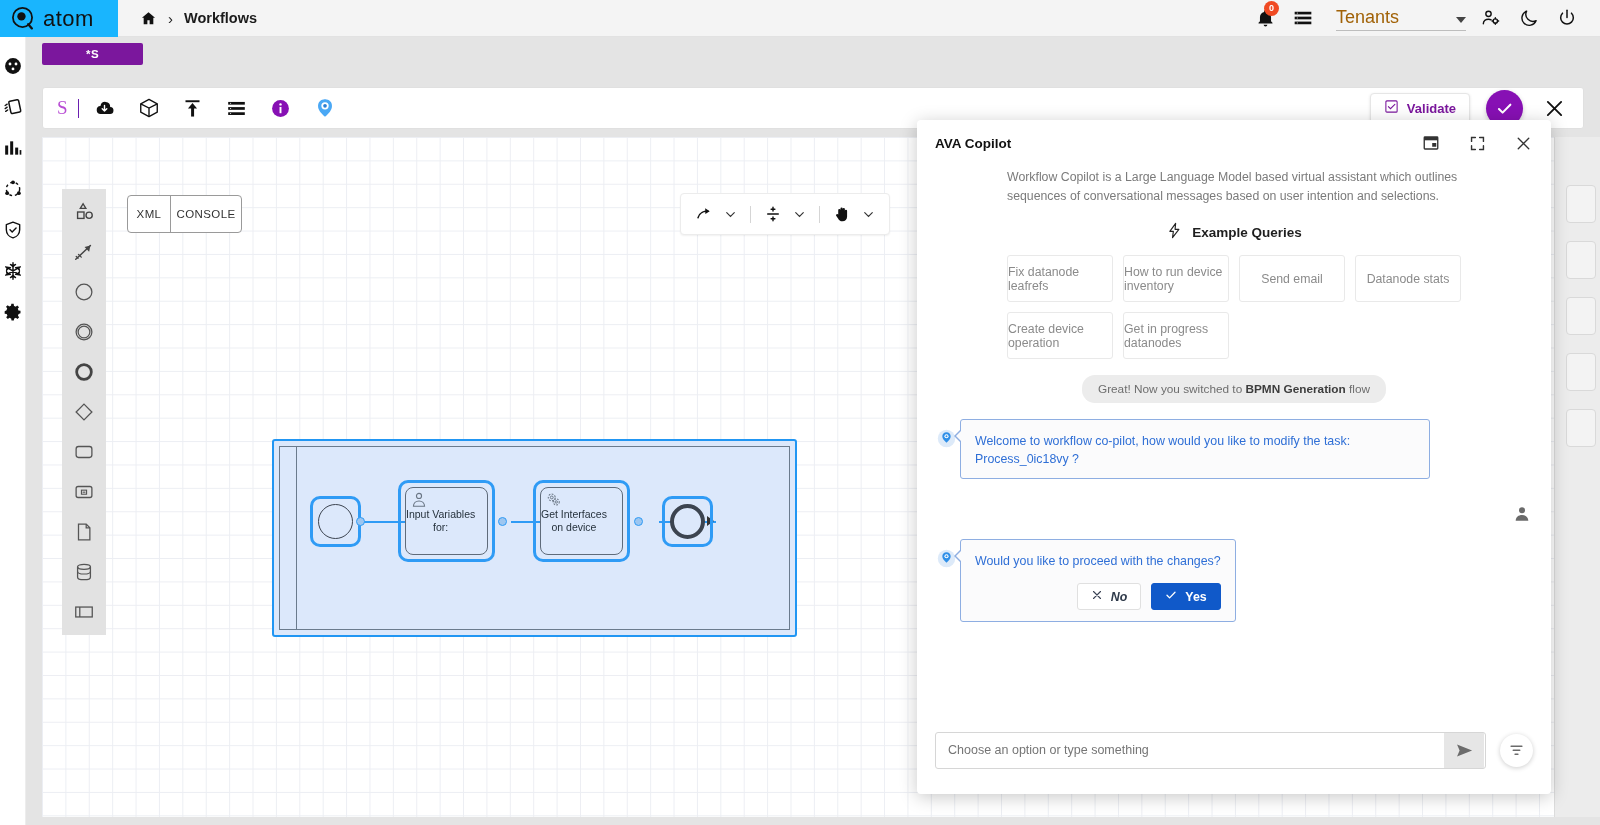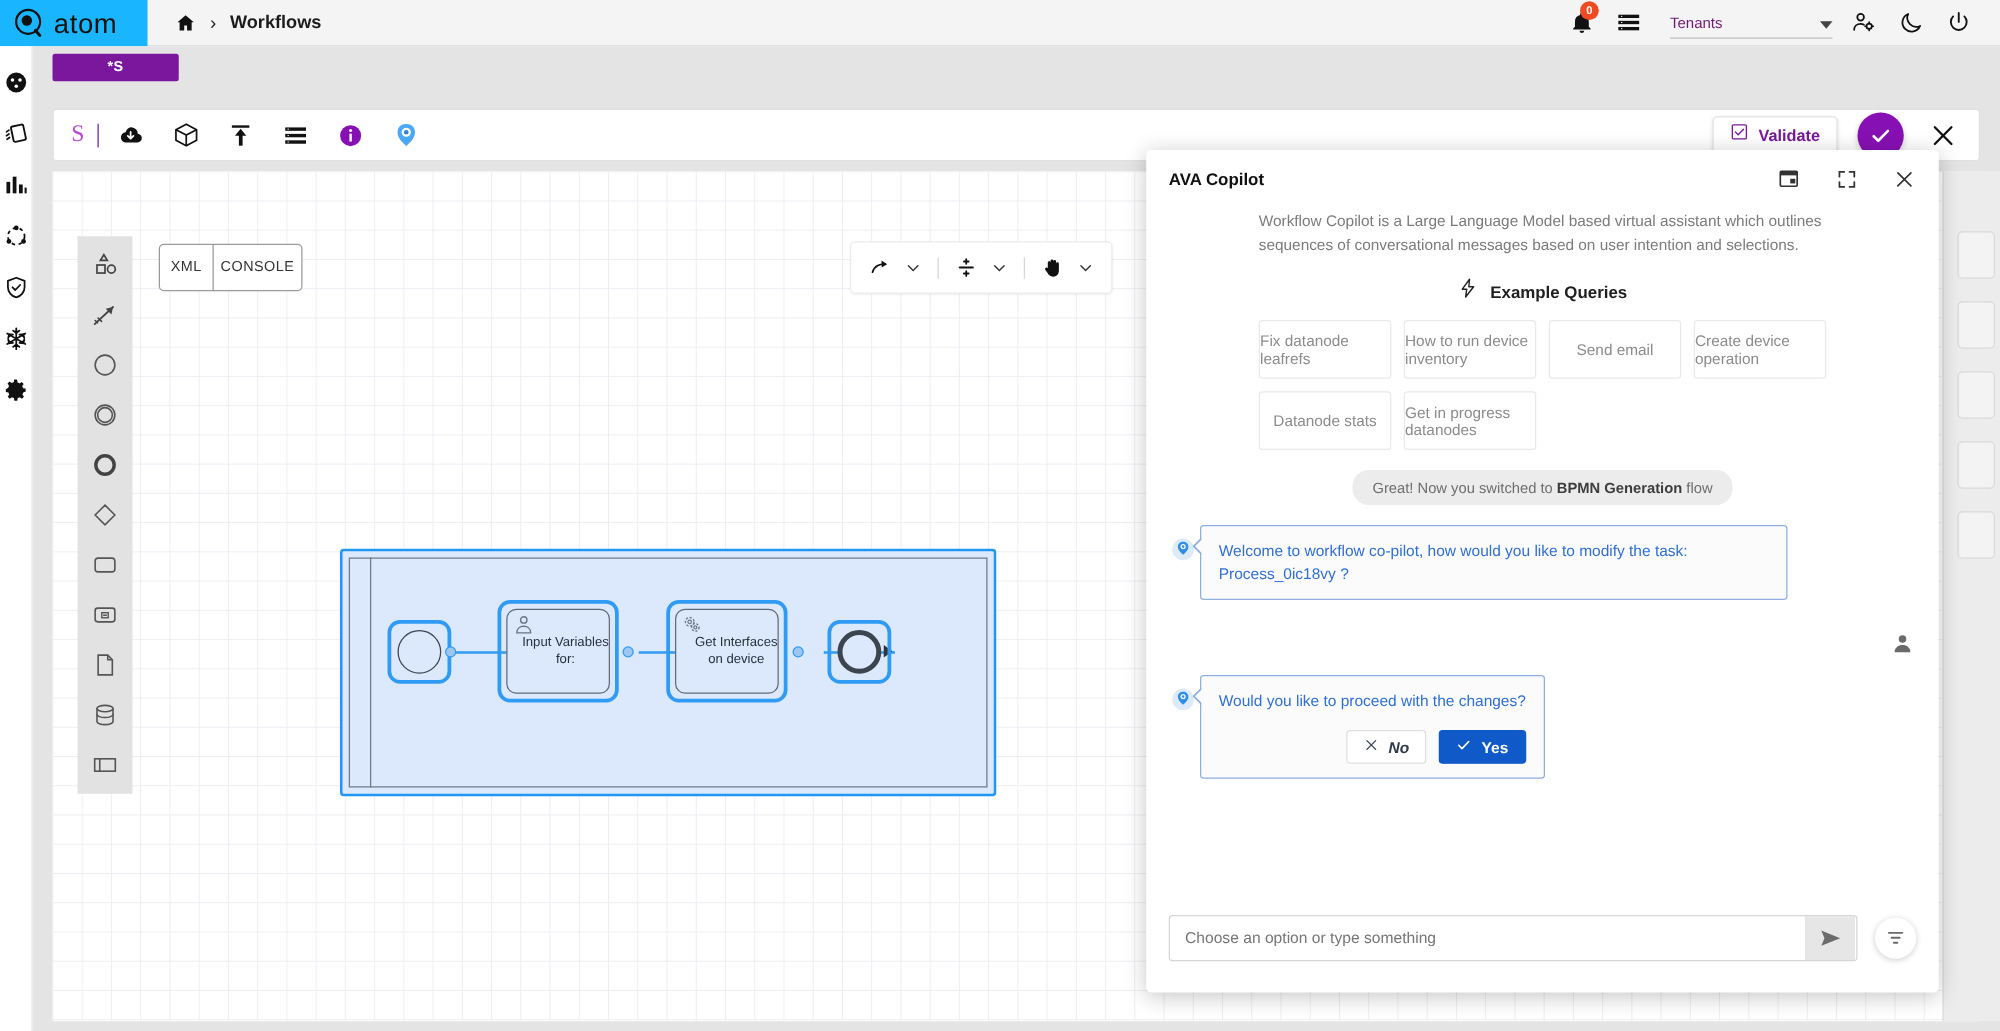--- a/index.html
+++ b/index.html
@@ -44,21 +44,21 @@
   }
   .bell-badge {
     position: absolute; top: 1px; right: 5px; background: #f04a23; color: #fff;
     font-size: 9px; width: 15px; height: 15px; border-radius: 50%;
     display: flex; align-items: center; justify-content: center; font-weight: 700;
   }
   .tenants-select {
     width: 130px; margin: 0 6px 0 14px; border-bottom: 1px solid #bdbdbd;
     display: flex; align-items: center; height: 26px; position: relative;
   }
-  .tenants-label { font-size: 12px; color: #701a75; }
+  .tenants-label { font-size: 18px; color: #a16207; }
   .tenants-caret {
     position: absolute; right: 0; bottom: 7px;
     width: 0; height: 0; border-left: 5px solid transparent;
     border-right: 5px solid transparent; border-top: 6px solid #444;
   }
 
   
   .app-rail {
     position: absolute; top: 37px; left: 0; width: 26px; height: 788px;
     background: #ffffff; display: flex; flex-direction: column;
@@ -172,21 +172,21 @@
     width: 35px; height: 35px; border-radius: 50%;
     border: 1.5px solid #3c4450; background: #dce8fb;
   }
   .ev-end {
     width: 35px; height: 35px; border-radius: 50%;
     border: 4px solid #3c4450; background: #dce8fb;
   }
   .task {
     width: 83px; height: 68px; border: 1.5px solid #5f6b7a; border-radius: 8px;
     background: #dce8fb; display: flex; align-items: center;
-    justify-content: flex-end; text-align: center;
+    justify-content: flex-start; text-align: center;
   }
   .task-label { font-size: 10.5px; color: #26323d; line-height: 13px; }
   .task-icon { position: absolute; top: 4px; left: 5px; width: 18px; height: 18px; }
   .flow-line { position: absolute; height: 2px; background: #2f9bf5; }
   .flow-arrow {
     position: absolute; width: 0; height: 0;
     border-top: 5px solid transparent; border-bottom: 5px solid transparent;
     border-left: 7px solid #333;
   }
   .anchor-dot {
@@ -733,22 +733,22 @@
             <path d="M13.6 2 5.4 13.2h5L9.2 22l9-11.6h-5.4z" fill="none" stroke="#222" stroke-width="1.6" stroke-linejoin="round"></path>
           </svg>
       </span>
       <span class="cp-exq-label">Example Queries</span>
     </div>
 
     <div class="cp-grid">
       <div class="cp-card">Fix datanode leafrefs</div>
       <div class="cp-card">How to run device inventory</div>
       <div class="cp-card">Send email</div>
+      <div class="cp-card">Datanode stats</div>
       <div class="cp-card">Create device operation</div>
-      <div class="cp-card">Datanode stats</div>
       <div class="cp-card">Get in progress datanodes</div>
     </div>
 
     <div class="cp-chat">
 
       <div class="sys-pill-wrap">
         <div class="sys-pill"><span>Great! Now you switched to </span><b>BPMN Generation</b><span> flow</span></div>
       </div>
 
       <div class="msg-row bot">

